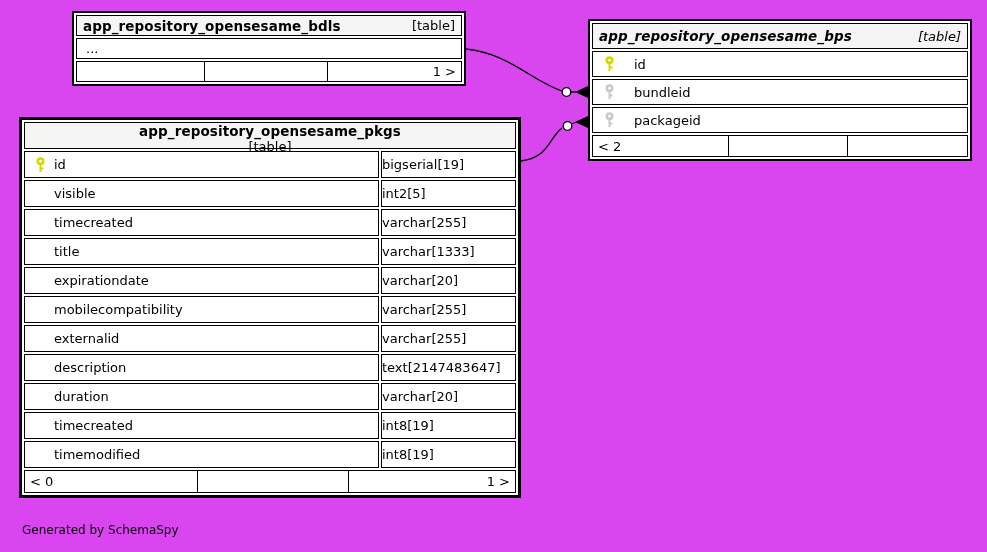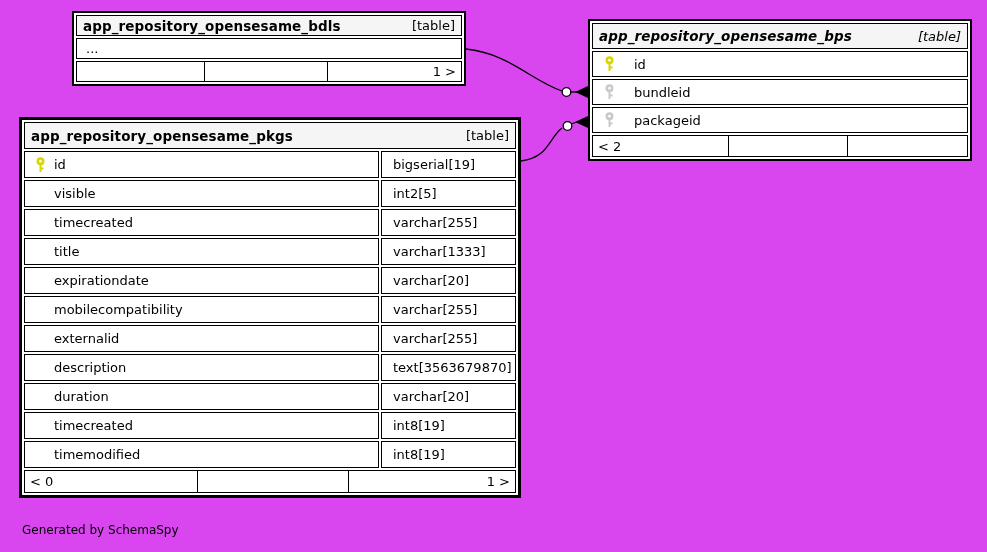--- a/index.html
+++ b/index.html
@@ -49,21 +49,21 @@
     margin-bottom: 2px;
   }
   .cell {
     display: flex;
     align-items: center;
     border: 1px solid #000;
     background: #fff;
     font-size: 13px;
   }
   .cell.namecell { padding-left: 9px; }
-  .cell.typecell { padding-left: 11px; flex: 1 1 auto; margin-left: 2px; }
+  .cell.typecell { padding-left: 0; flex: 1 1 auto; margin-left: 2px; }
 
   .keyslot {
     width: 13px;
     margin-right: 7px;
     display: inline-flex;
     align-items: center;
     justify-content: center;
     flex: 0 0 auto;
   }
   .key-pk { color: #d6d600; }
@@ -96,21 +96,21 @@
   .tbl-bps .trow .cell { height: 26px; width: 100%; }
   .tbl-bps .cell.namecell { padding-left: 10px; }
   .tbl-bps .keyslot { margin-right: 18px; }
   .tbl-bps .tfoot { height: 22px; }
   .tbl-bps .fcell:nth-child(1) { width: 36%; }
   .tbl-bps .fcell:nth-child(2) { width: 32%; }
   .tbl-bps .fcell:nth-child(3) { width: 32%; }
 
   
   .tbl-pkgs { left: 19px; top: 117px; width: 502px; }
-  .tbl-pkgs .thead { height: 27px; }
+  .tbl-pkgs .thead { height: 27px; flex-direction: column; }
   .tbl-pkgs .trow .cell { height: 27px; }
   .tbl-pkgs .cell.namecell { width: 355px; flex: 0 0 355px; }
   .tbl-pkgs .tfoot { height: 23px; }
   .tbl-pkgs .fcell:nth-child(1) { width: 35%; }
   .tbl-pkgs .fcell:nth-child(2) { width: 31%; }
   .tbl-pkgs .fcell:nth-child(3) { width: 34%; }
 
   .credit {
     position: absolute;
     left: 22px;
@@ -266,21 +266,21 @@
         <span>externalid</span>
       </span>
       <span class="cell typecell">varchar[255]</span>
     </div>
 
     <div class="trow">
       <span class="cell namecell">
         <span class="keyslot"></span>
         <span>description</span>
       </span>
-      <span class="cell typecell">text[3563679870]</span>
+      <span class="cell typecell">text[2147483647]</span>
     </div>
 
     <div class="trow">
       <span class="cell namecell">
         <span class="keyslot"></span>
         <span>duration</span>
       </span>
       <span class="cell typecell">varchar[20]</span>
     </div>
 

